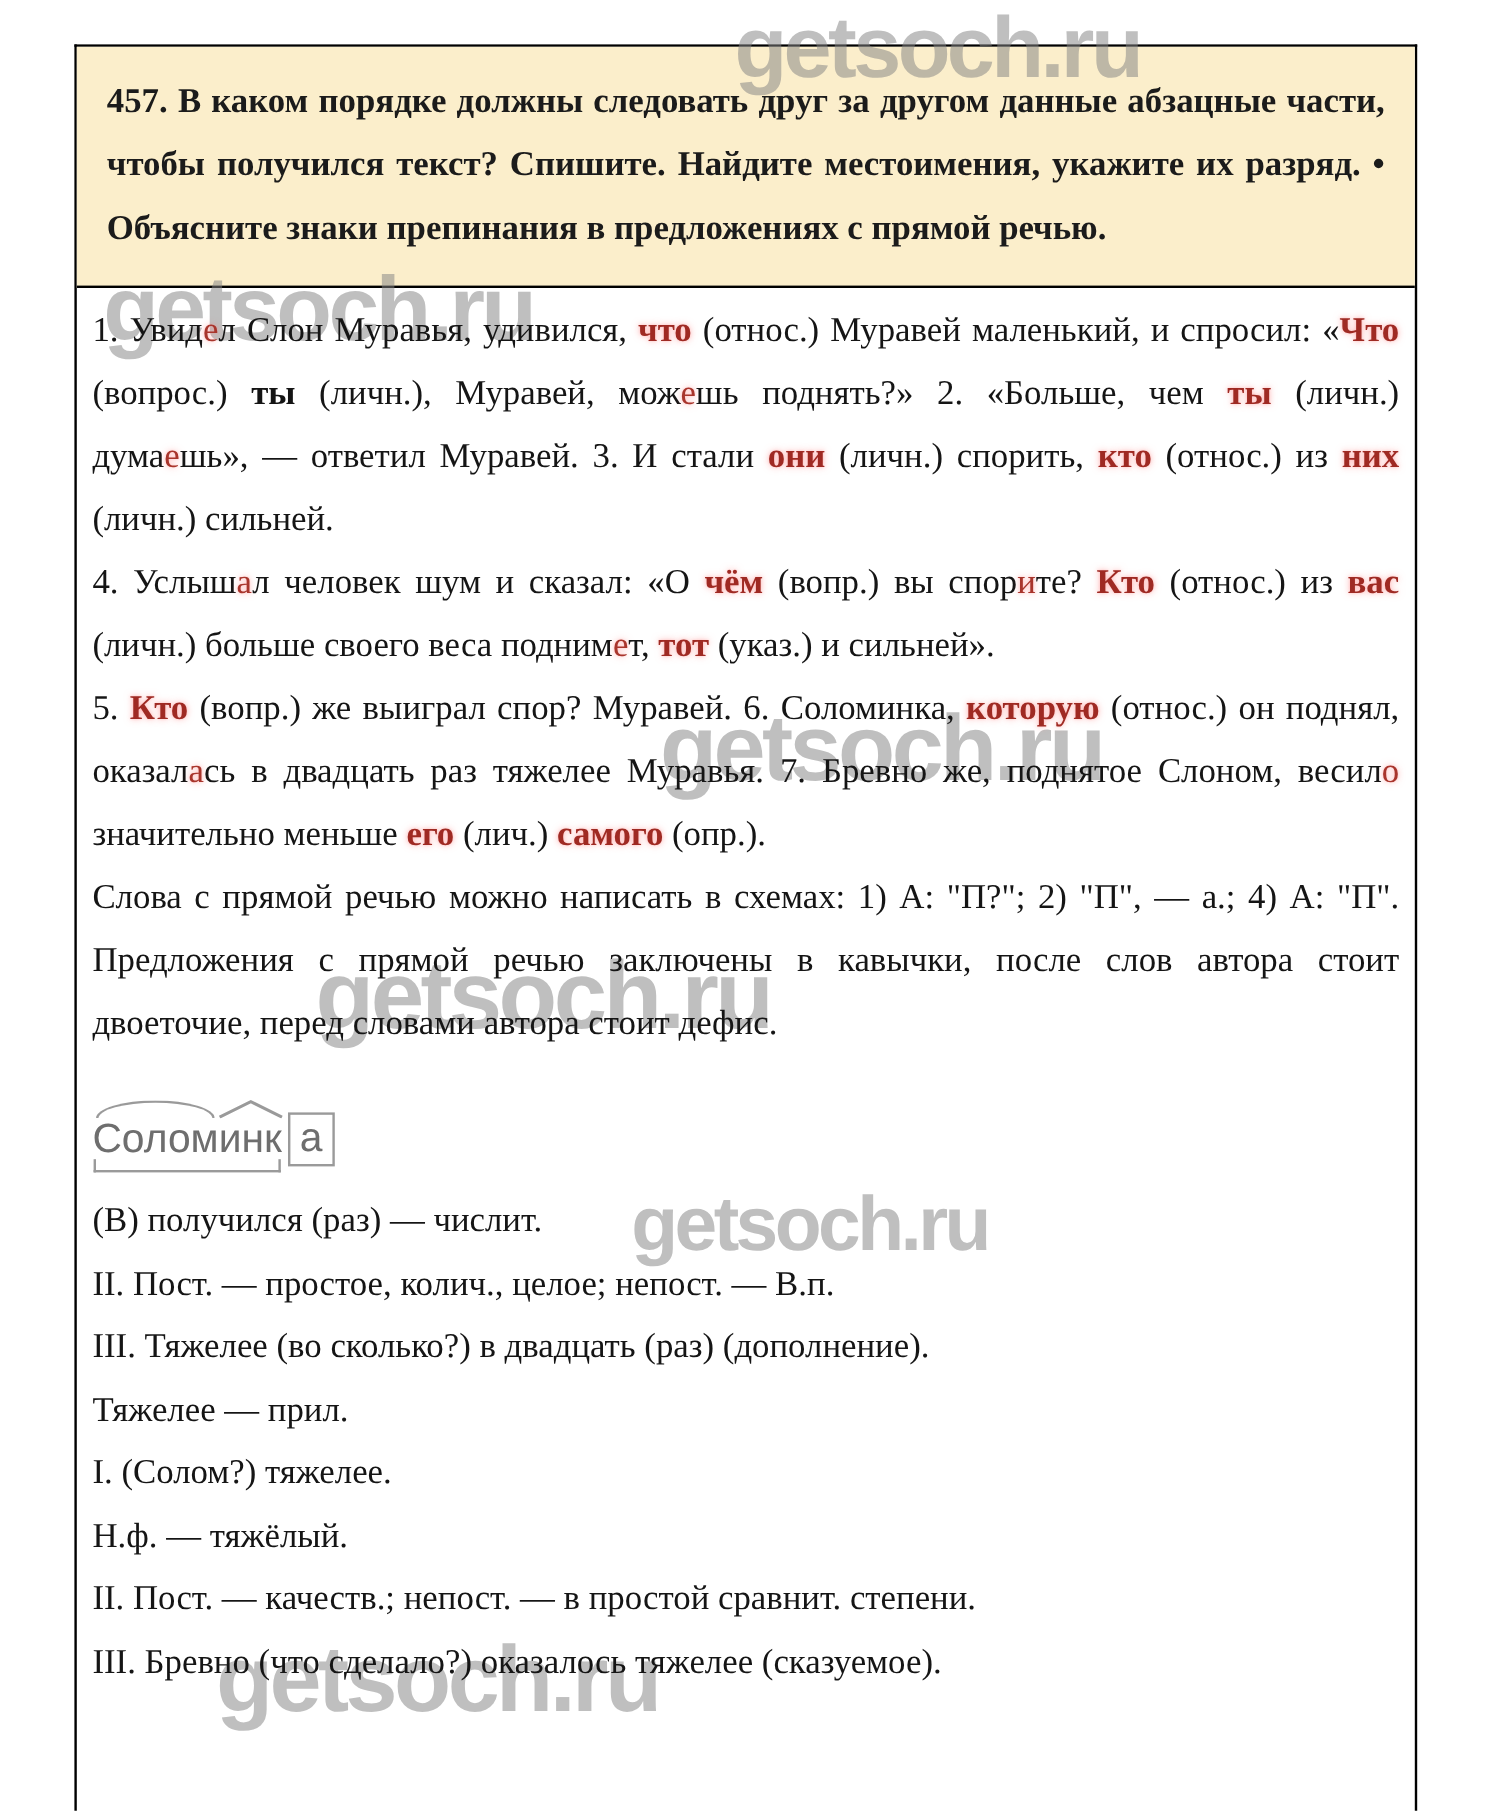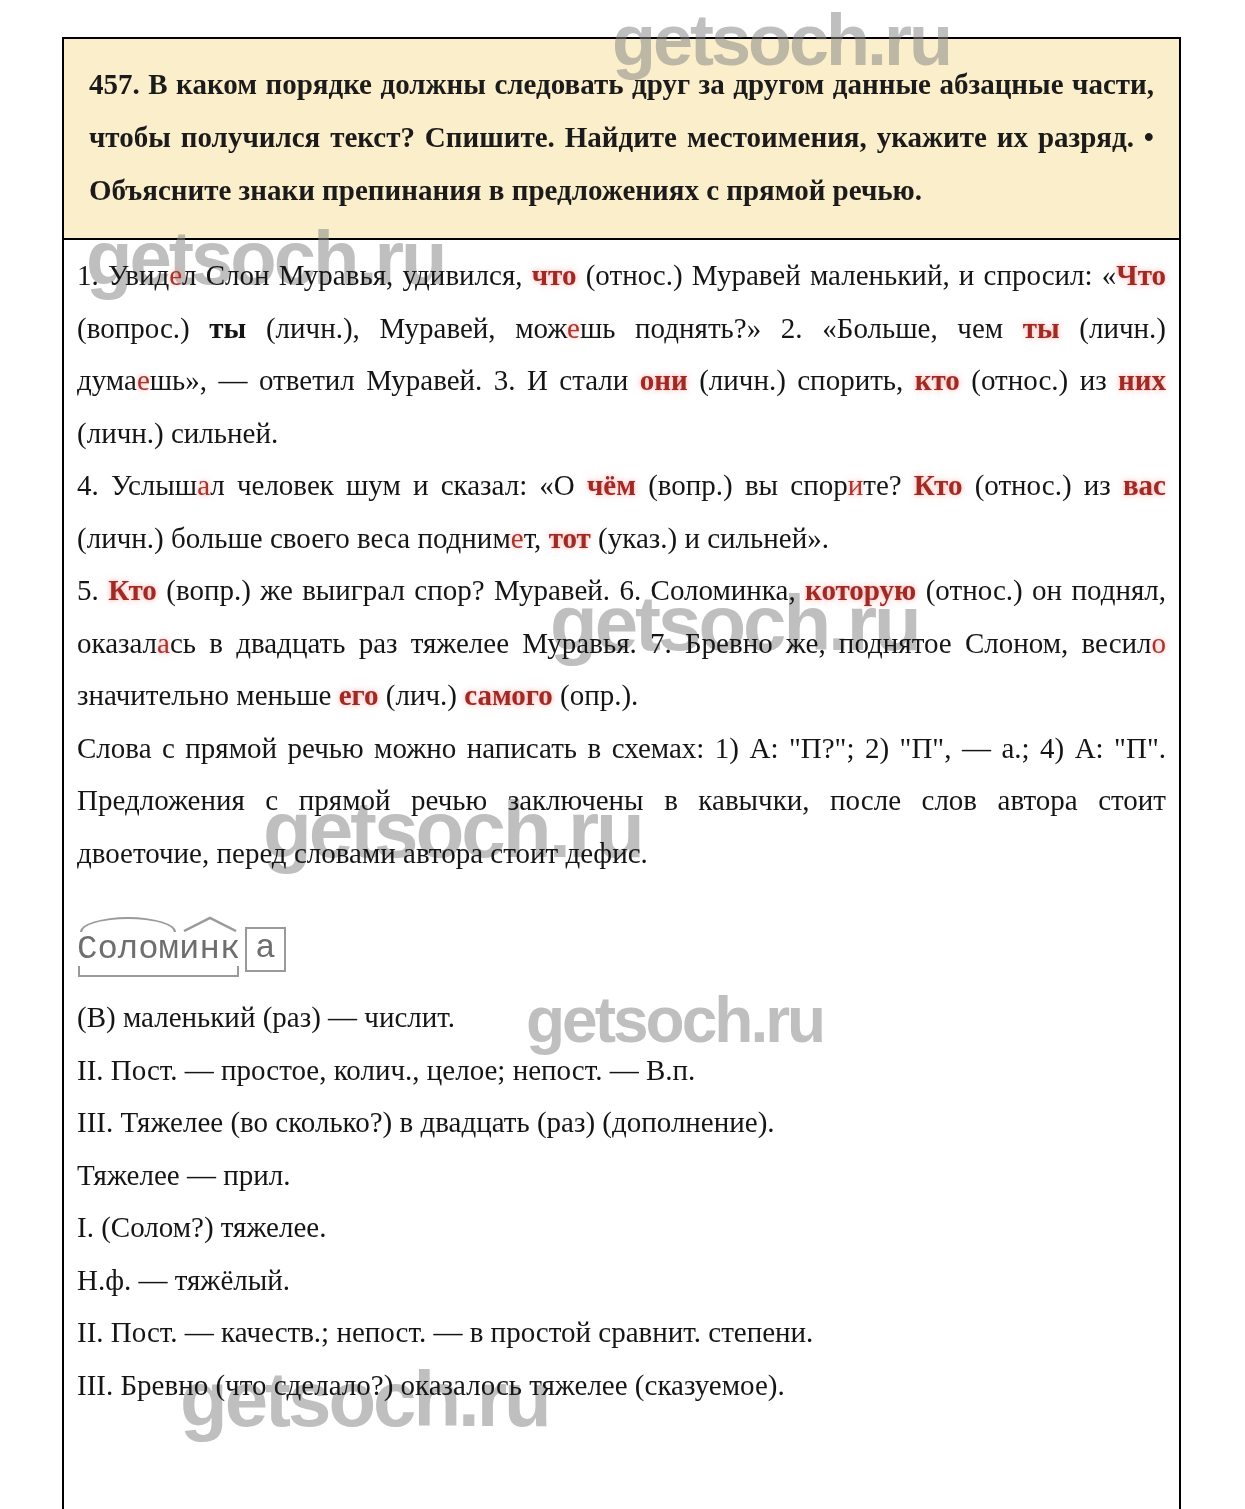--- a/index.html
+++ b/index.html
@@ -80,21 +80,21 @@
   .seg-r{
     color:#a8352c;
     text-shadow:0 0 6px rgba(255,120,120,0.55), 0 0 2px rgba(255,150,150,0.4);
   }
   .seg-b{font-weight:bold;color:#141414;}
 
   
   .morpheme{
     margin:34px 0 14px 0;
     height:64px;
-    font-family:Liberation Mono, monospace;
+    font-family:Liberation Sans, sans-serif;
     font-size:34px;
     color:#6e6e6e;
     display:flex;
     align-items:flex-end;
   }
   .stem{
     position:relative;
     display:inline-block;
     padding-bottom:9px;
     line-height:1.1;
@@ -151,21 +151,21 @@
       <p class="para"><span>5. </span><span class="seg-rb">Кто</span><span> (вопр.) же выиграл спор? Муравей. 6. Соломинка, </span><span class="seg-rb">которую</span><span> (относ.) он поднял, оказал</span><span class="seg-r">а</span><span>сь в двадцать раз тяжелее Муравья. 7. Бревно же, поднятое Слоном, весил</span><span class="seg-r">о</span><span> значительно меньше </span><span class="seg-rb">его</span><span> (лич.) </span><span class="seg-rb">самого</span><span> (опр.).</span></p>
       <p class="para"><span>Слова с прямой речью можно написать в схемах: 1) А: "П?"; 2) "П", — а.; 4) А: "П". Предложения с прямой речью заключены в кавычки, после слов автора стоит двоеточие, перед словами автора стоит дефис.</span></p>
 
       <div class="morpheme">
         <span class="stem"><span class="mroot"><span class="arc"></span><span>Солом</span></span><span class="msuf"><svg class="caret" viewBox="0 0 56 16" xmlns="http://www.w3.org/2000/svg">
                 <polyline points="2,15 28,2 54,15"></polyline>
               </svg><span>инк</span></span><span class="bracket"></span></span>
           <span class="mending">а</span>
       </div>
 
-      <p class="line">(В) маленький (раз) — числит.</p>
+      <p class="line">(В) получился (раз) — числит.</p>
       <p class="line">II. Пост. — простое, колич., целое; непост. — В.п.</p>
       <p class="line">III. Тяжелее (во сколько?) в двадцать (раз) (дополнение).</p>
       <p class="line">Тяжелее — прил.</p>
       <p class="line">I. (Солом?) тяжелее.</p>
       <p class="line">Н.ф. — тяжёлый.</p>
       <p class="line">II. Пост. — качеств.; непост. — в простой сравнит. степени.</p>
       <p class="line">III. Бревно (что сделало?) оказалось тяжелее (сказуемое).</p>
     </div>
 
   </div>

